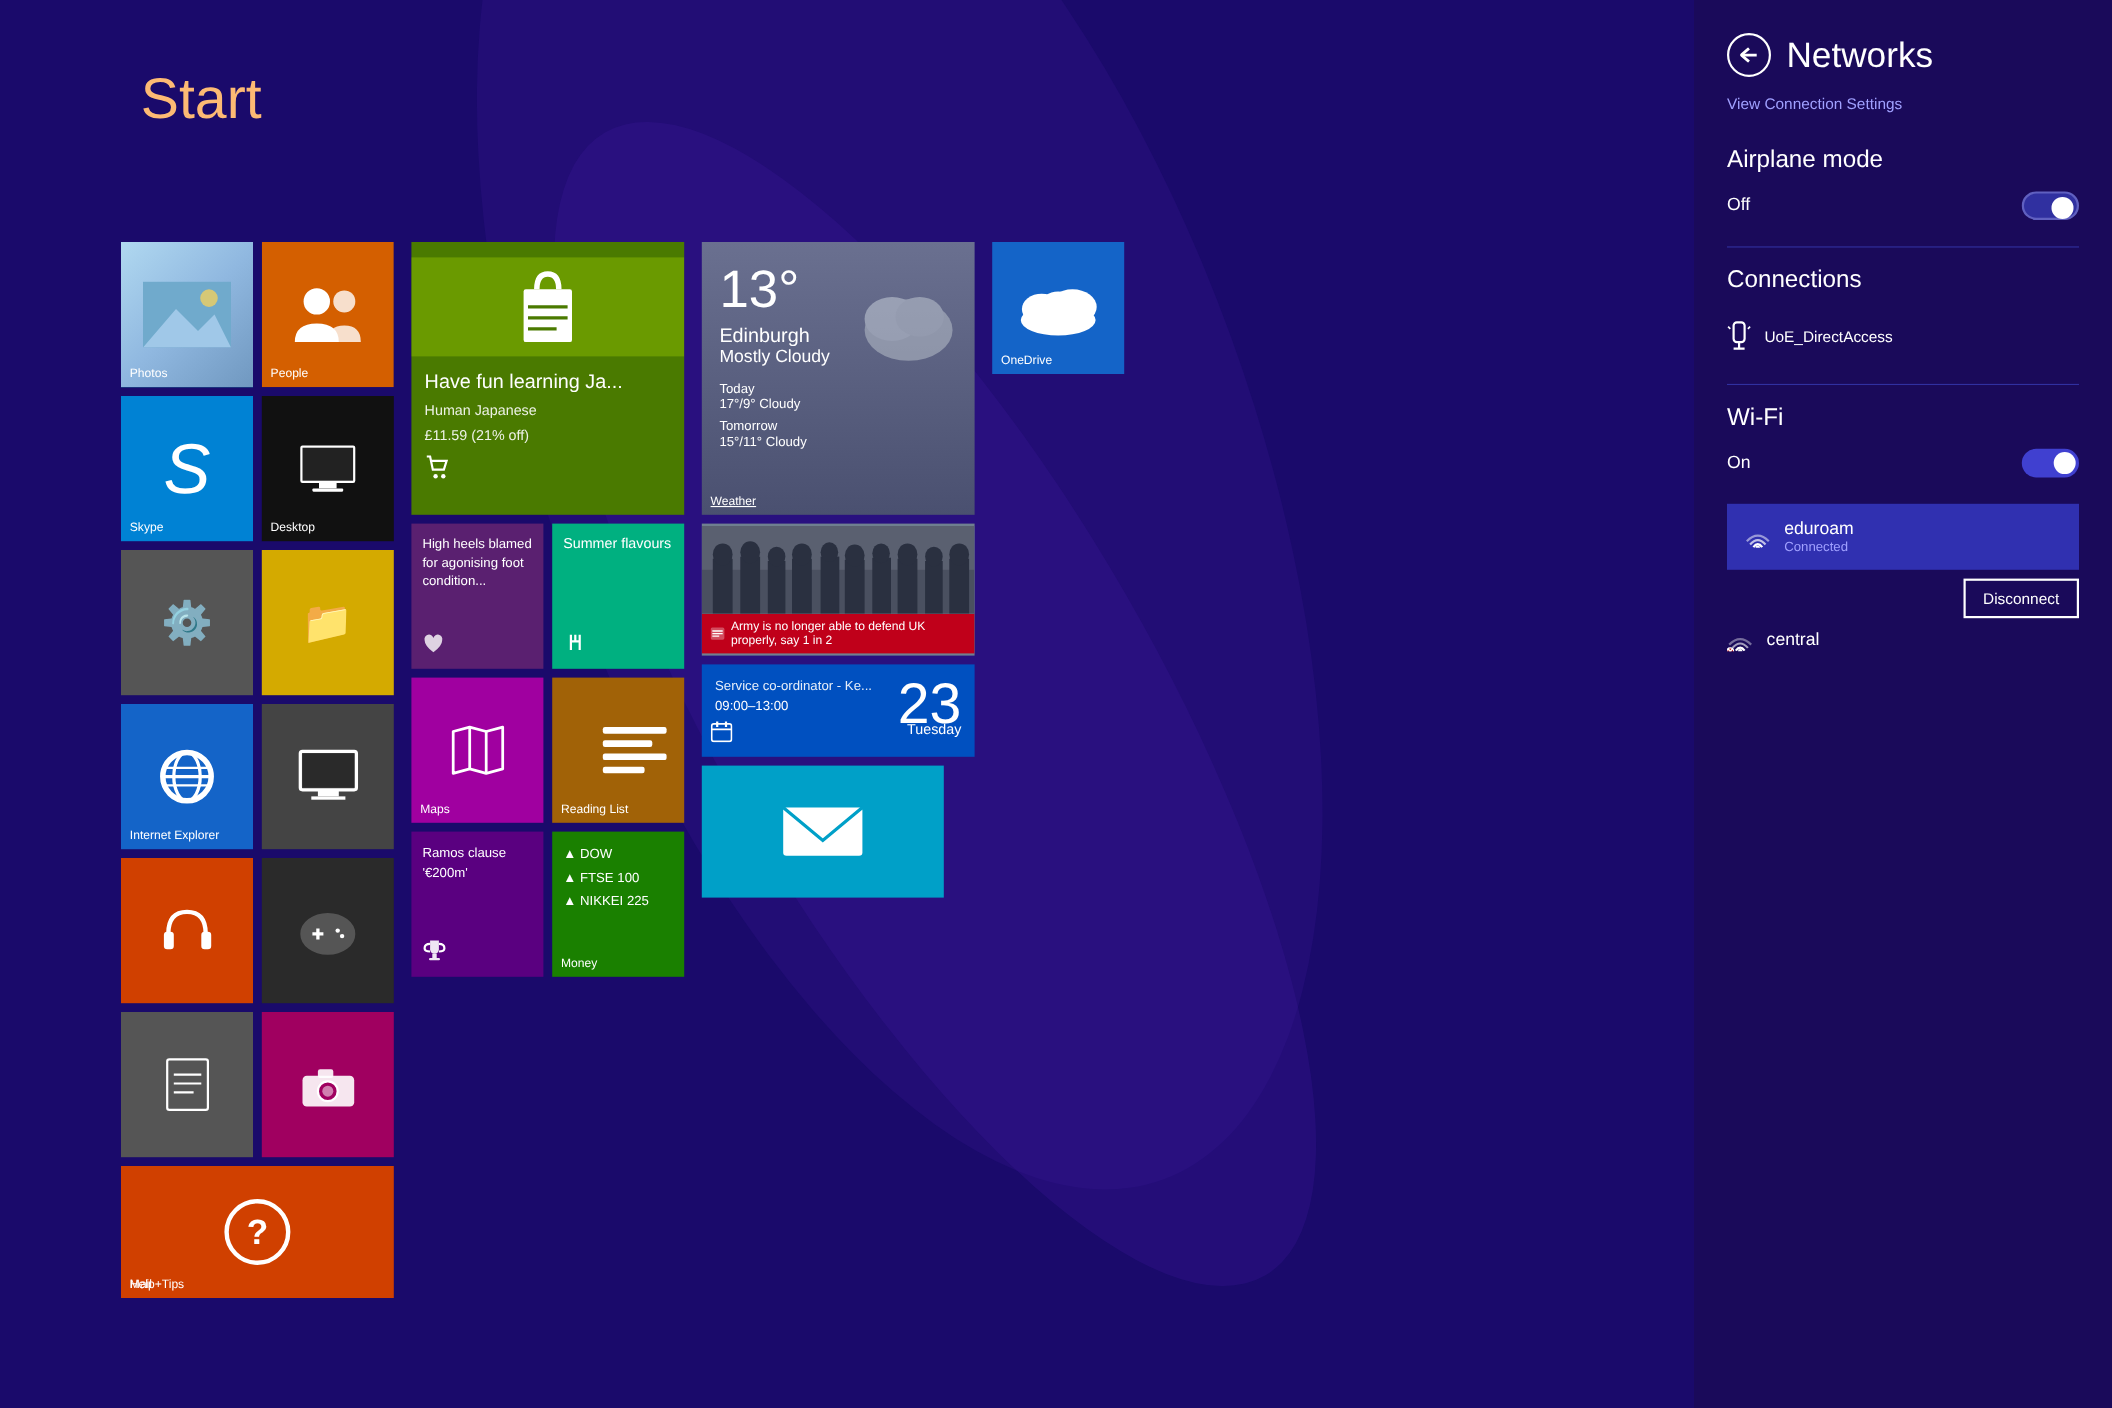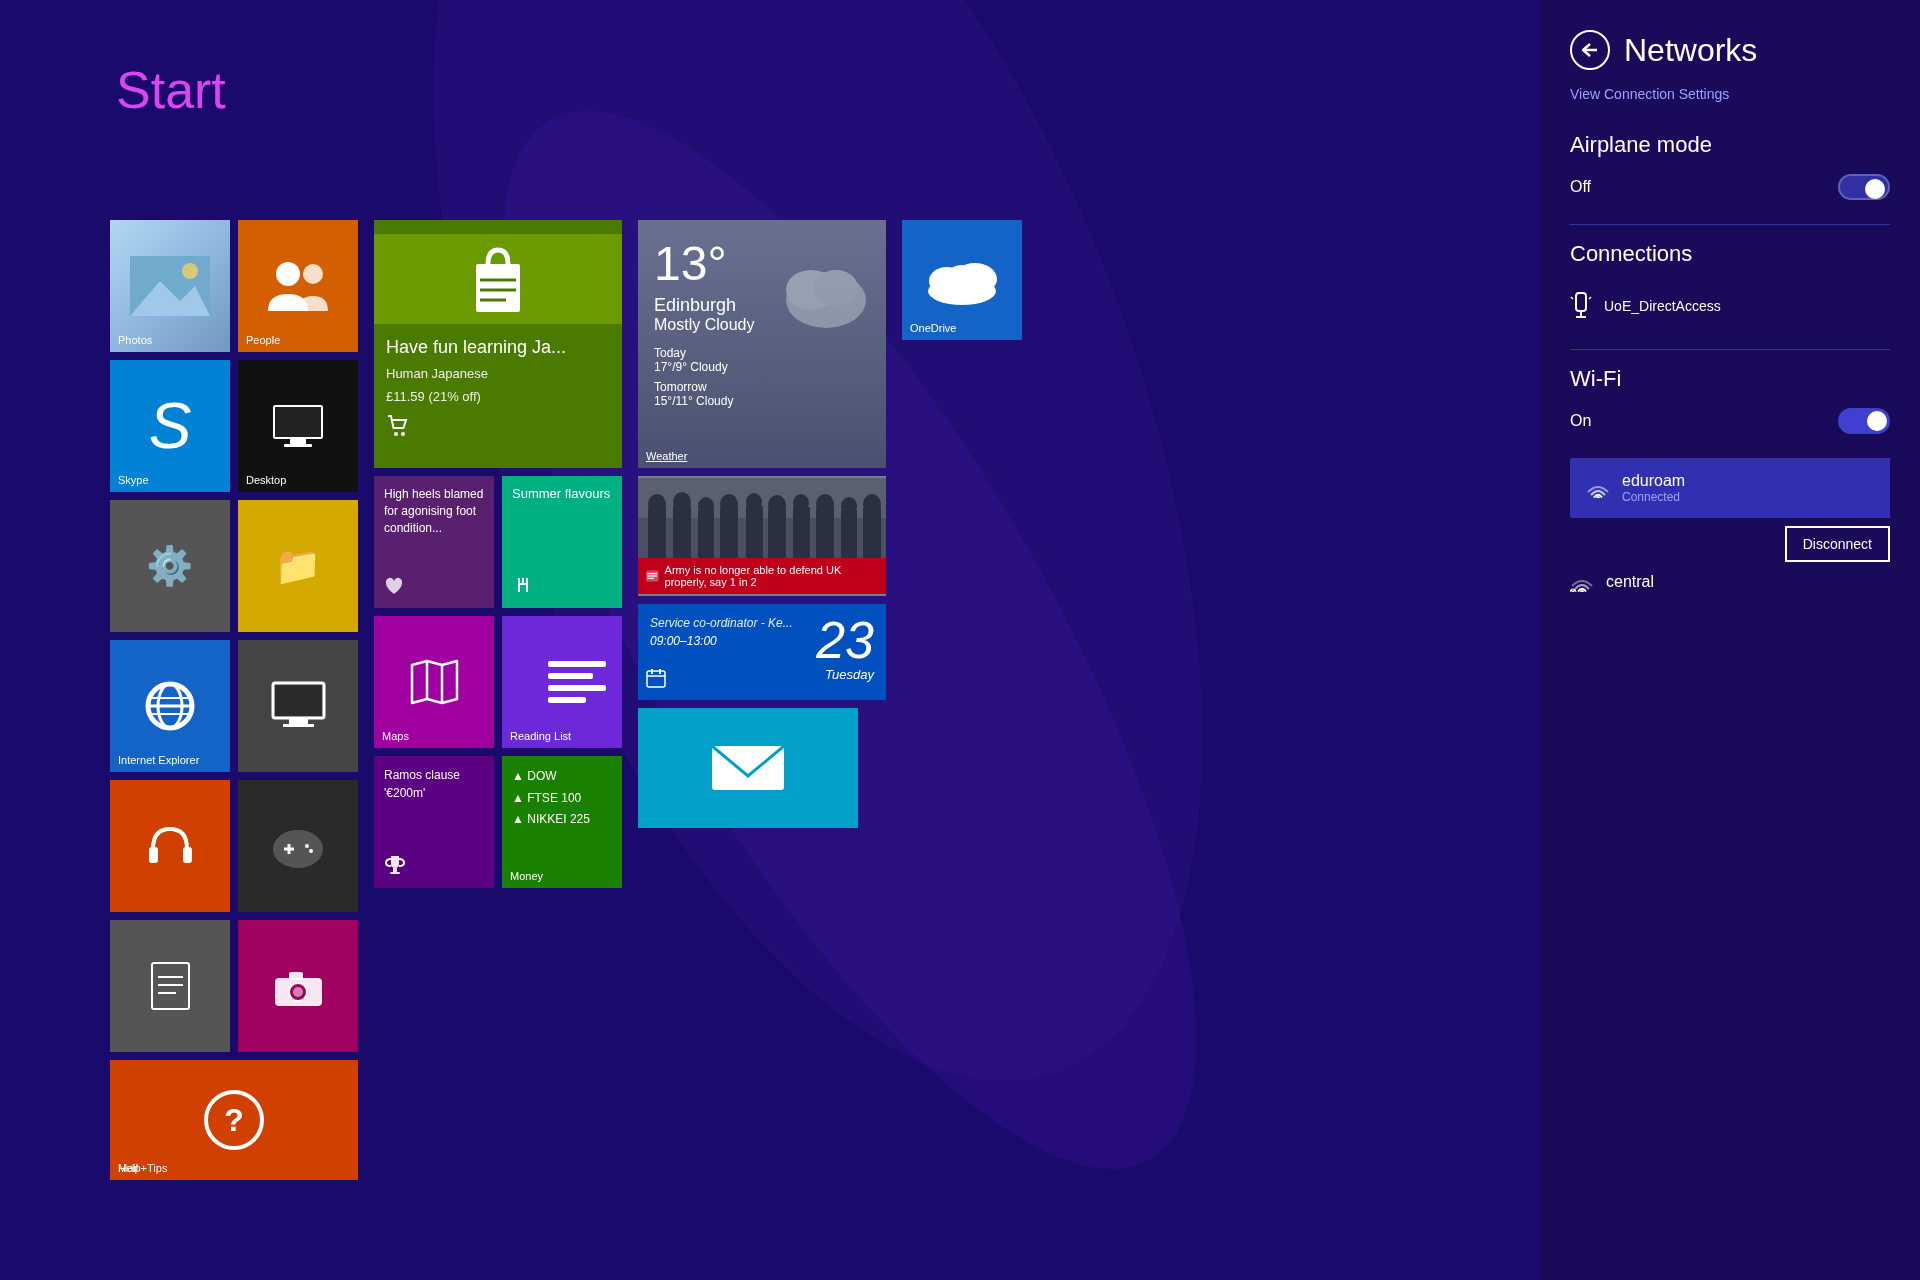--- a/index.html
+++ b/index.html
@@ -10,24 +10,24 @@
       font-family: 'Segoe UI', Arial, sans-serif;
       color: white;
       overflow: hidden;
       position: relative;
     }
 
     
     .start-title {
       position: absolute;
       top: 60px;
-      left: 116px;
+      left: 128px;
       font-size: 52px;
       font-weight: 200;
-      color: #d946ef;
+      color: #fdba74;
     }
 
     
     .tiles-area {
       position: absolute;
       top: 220px;
       left: 110px;
       display: flex;
       gap: 8px;
     }
@@ -126,25 +126,24 @@
       padding: 6px 8px;
       font-size: 11px;
       display: flex;
       align-items: center;
       gap: 6px;
     }
 
     
     .calendar-tile {
       width: 248px;
-      height: 96px;
+      height: 84px;
       background: #0050c0;
       padding: 12px;
       position: relative;
-      font-style: italic;
     }
     .cal-event {
       font-size: 12px;
       opacity: 0.9;
     }
     .cal-date {
       position: absolute;
       right: 12px;
       top: 10px;
       font-size: 52px;
@@ -519,21 +518,21 @@
 
       <div class="tile-row">
         <div class="tile tile-sm" style="background:#a000a0;">
           <svg width="55" height="50" viewBox="0 0 55 50">
             <polygon points="5,8 20,4 35,8 50,4 50,42 35,46 20,42 5,46" fill="none" stroke="white" stroke-width="2.5" stroke-linejoin="round"></polygon>
             <line x1="20" y1="4" x2="20" y2="42" stroke="white" stroke-width="2.5"></line>
             <line x1="35" y1="8" x2="35" y2="46" stroke="white" stroke-width="2.5"></line>
           </svg>
           <span class="tile-label">Maps</span>
         </div>
-        <div class="tile tile-sm" style="background:#6d28d9;padding-left:30px;">
+        <div class="tile tile-sm" style="background:#a16207;padding-left:30px;">
           <div style="display:flex;flex-direction:column;gap:6px;width:58px;">
             <div style="height:6px;background:white;border-radius:2px;width:58px;"></div>
             <div style="height:6px;background:white;border-radius:2px;width:45px;"></div>
             <div style="height:6px;background:white;border-radius:2px;width:58px;"></div>
             <div style="height:6px;background:white;border-radius:2px;width:38px;"></div>
           </div>
           <span class="tile-label">Reading List</span>
         </div>
       </div>
 

